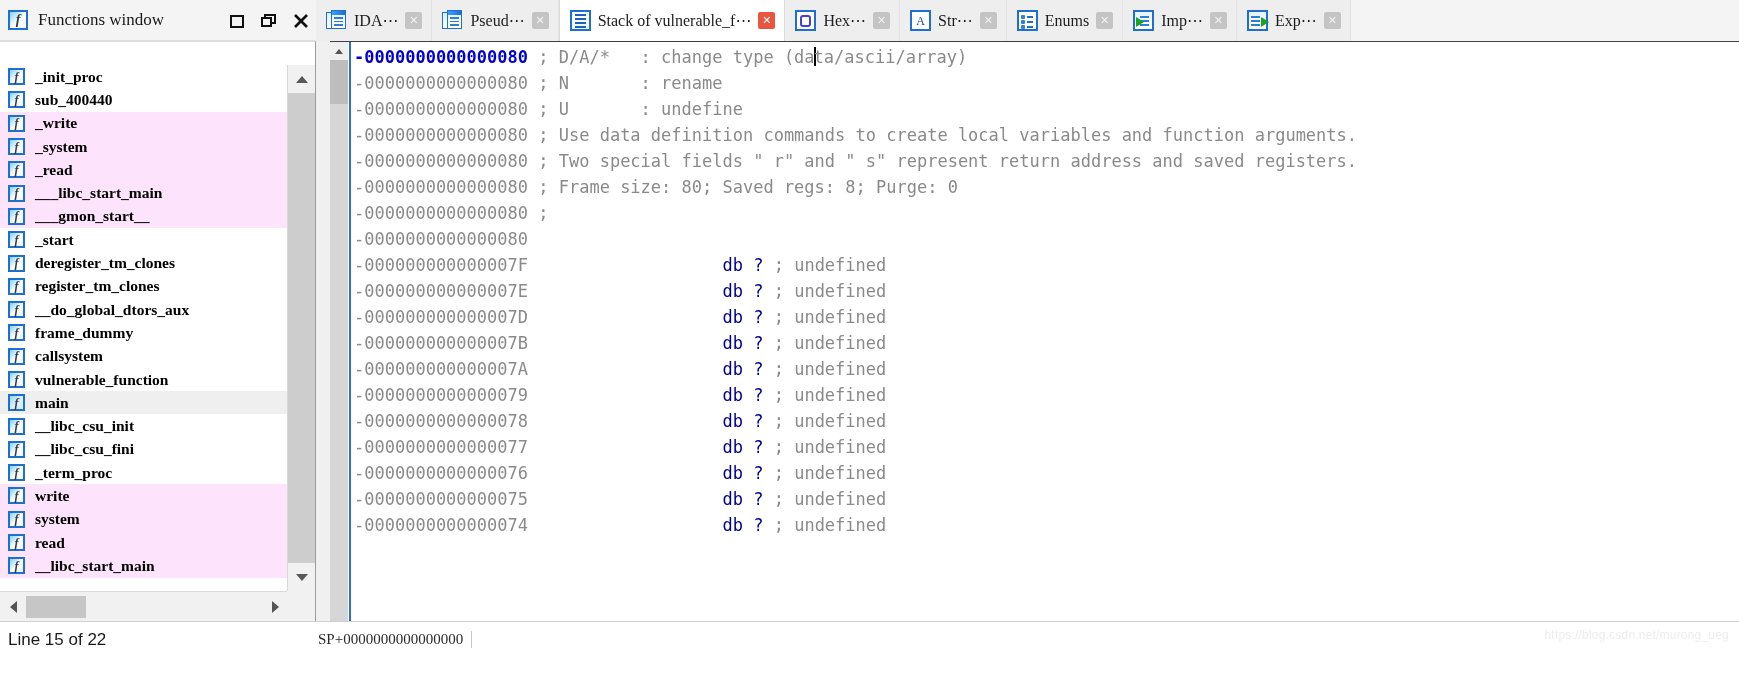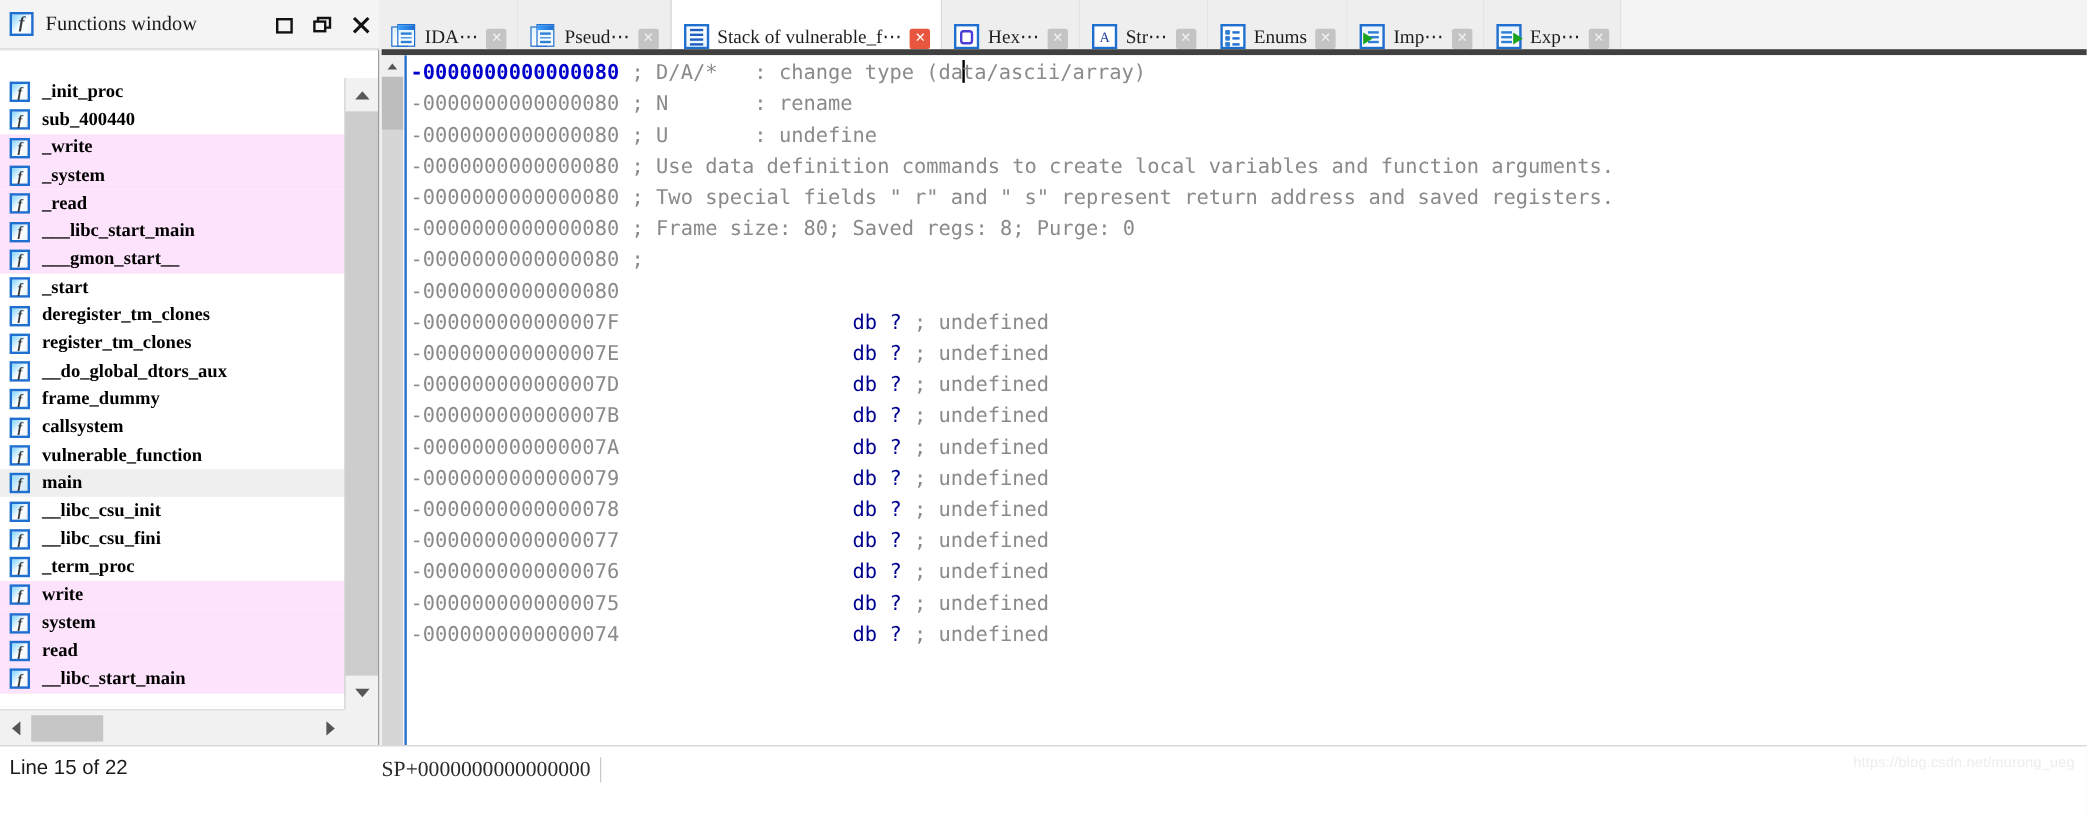--- a/index.html
+++ b/index.html
@@ -62,21 +62,21 @@
   }
 
   
   .tabstrip {
     flex: 1 1 auto; height: 41px;
     display: flex; align-items: stretch;
     background: #f4f4f4;
     overflow: hidden;
   }
   .tab {
-    display: flex; align-items: flex-end; gap: 7px;
+    display: flex; align-items: center; gap: 7px;
     padding: 0 9px 0 10px;
     height: 41px;
     border-right: 1px solid #e2e2e2;
     background: #eeeeee;
     white-space: nowrap;
     cursor: default;
   }
   .tab.active {
     background: #ffffff;
     border-right: 1px solid #dcdcdc;
@@ -267,24 +267,24 @@
     width: 60px; height: 22px;
     background: #c6c6c6;
   }
   .corner-box {
     position: absolute; right: 0; bottom: 0;
     width: 28px; height: 30px; background: #f1f1f1;
   }
 
   
   .stack-panel {
-    position: absolute; left: 318px; top: 41px;
+    position: absolute; left: 330px; top: 41px;
     right: 0; height: 580px;
     background: #ffffff;
-    border-top: 5px solid #404040;
+    border-top: 1px solid #404040;
     overflow: hidden;
   }
   .stack-vscroll {
     position: absolute; left: 0; top: 0; width: 18px; bottom: 0;
     background: #d6d6d6;
   }
   .stack-vscroll .sbtn {
     position: absolute; left: 0; width: 18px; height: 18px;
     background: #efefef; display: flex; align-items: center; justify-content: center;
   }
@@ -335,21 +335,21 @@
     border-top: 1px solid #d0d0d0;
   }
   .status-left {
     position: absolute; left: 8px; top: 8px;
     font-family: "Liberation Sans", sans-serif;
     font-size: 17px; color: #1a1a1a;
   }
   .status-sp {
     position: absolute; left: 318px; top: 9px;
     font-family: "Liberation Serif", serif;
-    font-size: 18px; color: #2a2a2a;
+    font-size: 15px; color: #2a2a2a;
     border-right: 1px solid #c8c8c8;
     padding-right: 8px;
   }
   .watermark {
     position: absolute; right: 10px; top: 6px;
     font-family: "Liberation Sans", sans-serif;
     font-size: 12px; color: #ededed;
     letter-spacing: .2px;
   }
 </style>

